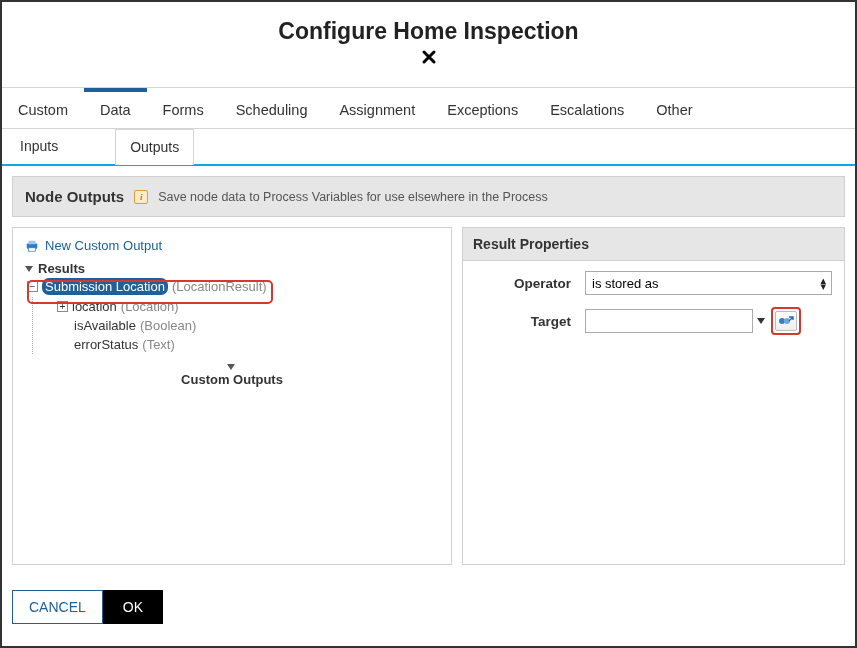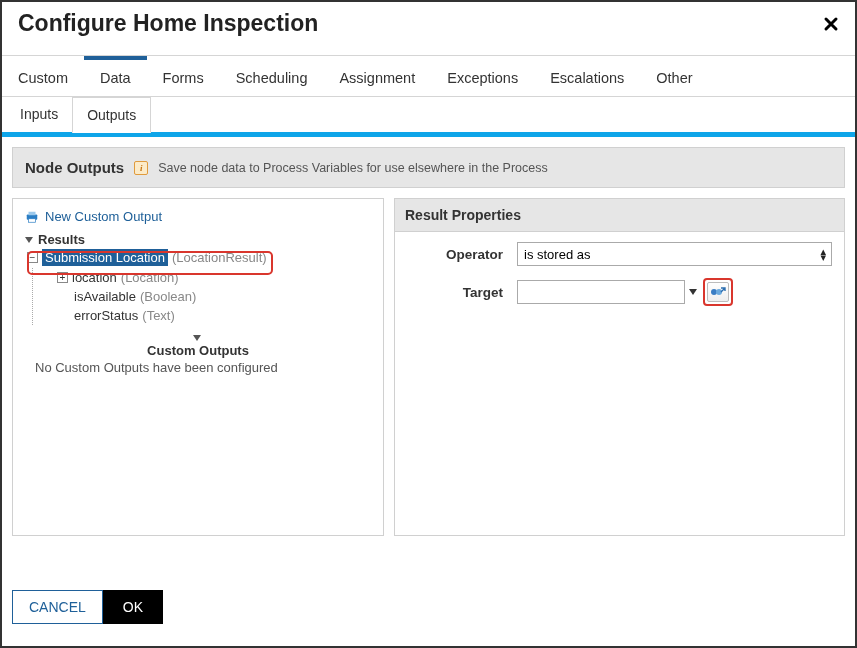--- a/index.html
+++ b/index.html
@@ -14,21 +14,22 @@
       border: 2px solid #333;
       width: 857px;
       height: 648px;
       position: relative;
       background: #fff;
     }
     .dialog-header {
       display: flex;
       justify-content: space-between;
       align-items: center;
-      padding: 8px 16px 18px 16px;
+      padding: 16px 16px 18px 16px;
+      flex-direction: column;
     }
     .dialog-title {
       font-size: 23px;
       font-weight: bold;
       color: #222;
     }
     .close-x {
       font-size: 24px;
       font-weight: bold;
       cursor: pointer;
@@ -45,34 +46,35 @@
       color: #333;
       cursor: pointer;
       border-top: 4px solid transparent;
     }
     .tab-primary.active {
       border-top: 4px solid #1f6099;
       font-weight: normal;
     }
     .tabbar-secondary {
       display: flex;
-      border-bottom: 5px solid #0ea5e9;
+      border-bottom: 2px solid #0ea5e9;
       padding-left: 4px;
     }
     .tab-secondary {
       padding: 9px 14px;
       font-size: 14px;
       color: #333;
       cursor: pointer;
     }
     .tab-secondary.active {
       border: 1px solid #d5d5d5;
       border-bottom: 1px solid #fff;
       margin-bottom: -1px;
       background: #fff;
+      margin-left: 43px;
     }
     .content-area {
       padding: 10px;
     }
     .section-bar {
       background: #e6e6e6;
       border: 1px solid #d0d0d0;
       padding: 11px 12px;
       display: flex;
       align-items: center;
@@ -106,21 +108,21 @@
       display: flex;
       gap: 10px;
       margin-top: 10px;
     }
     .panel {
       border: 1px solid #d0d0d0;
       background: #fff;
       height: 338px;
       position: relative;
     }
-    .panel-left { width: 372px; }
+    .panel-left { width: 440px; }
     .panel-right { flex: 1; }
     .panel-header {
       background: #e6e6e6;
       border-bottom: 1px solid #d0d0d0;
       padding: 8px 10px;
       font-size: 14px;
       font-weight: bold;
       color: #333;
     }
     .panel-body { padding: 10px 12px; font-size: 13px; color: #333; }
@@ -171,21 +173,21 @@
     .tree-indent-1 { margin-left: 14px; }
     .tree-dots {
       border-left: 1px dotted #aaa;
       margin-left: 5px;
       padding-left: 10px;
     }
     .node-selected {
       background: #1f6099;
       color: #fff;
       padding: 1px 3px;
-      border-radius: 0;
+      border-radius: 7px;
     }
     .type-hint { color: #888; }
     .highlight-red {
       border: 2px solid #d9362d;
       border-radius: 5px;
       padding: 2px 4px;
       position: absolute;
     }
     .highlight-row {
       left: 14px;
@@ -378,21 +380,20 @@
                 <span>errorStatus</span>
                 <span class="type-hint">(Text)</span>
               </div>
             </div>
           </div>
 
           <div class="tree-section-label" style="margin-top:10px;flex-direction:column;">
             <span class="disclosure"></span>
             <span>Custom Outputs</span>
           </div>
-          <div class="empty-msg">No Custom Outputs have been configured</div>
 
         </div>
       </div>
 
       <div class="panel panel-right">
         <div class="panel-header">Result Properties</div>
         <div class="panel-body">
 
           <div class="form-row">
             <div class="form-label">Operator</div>

